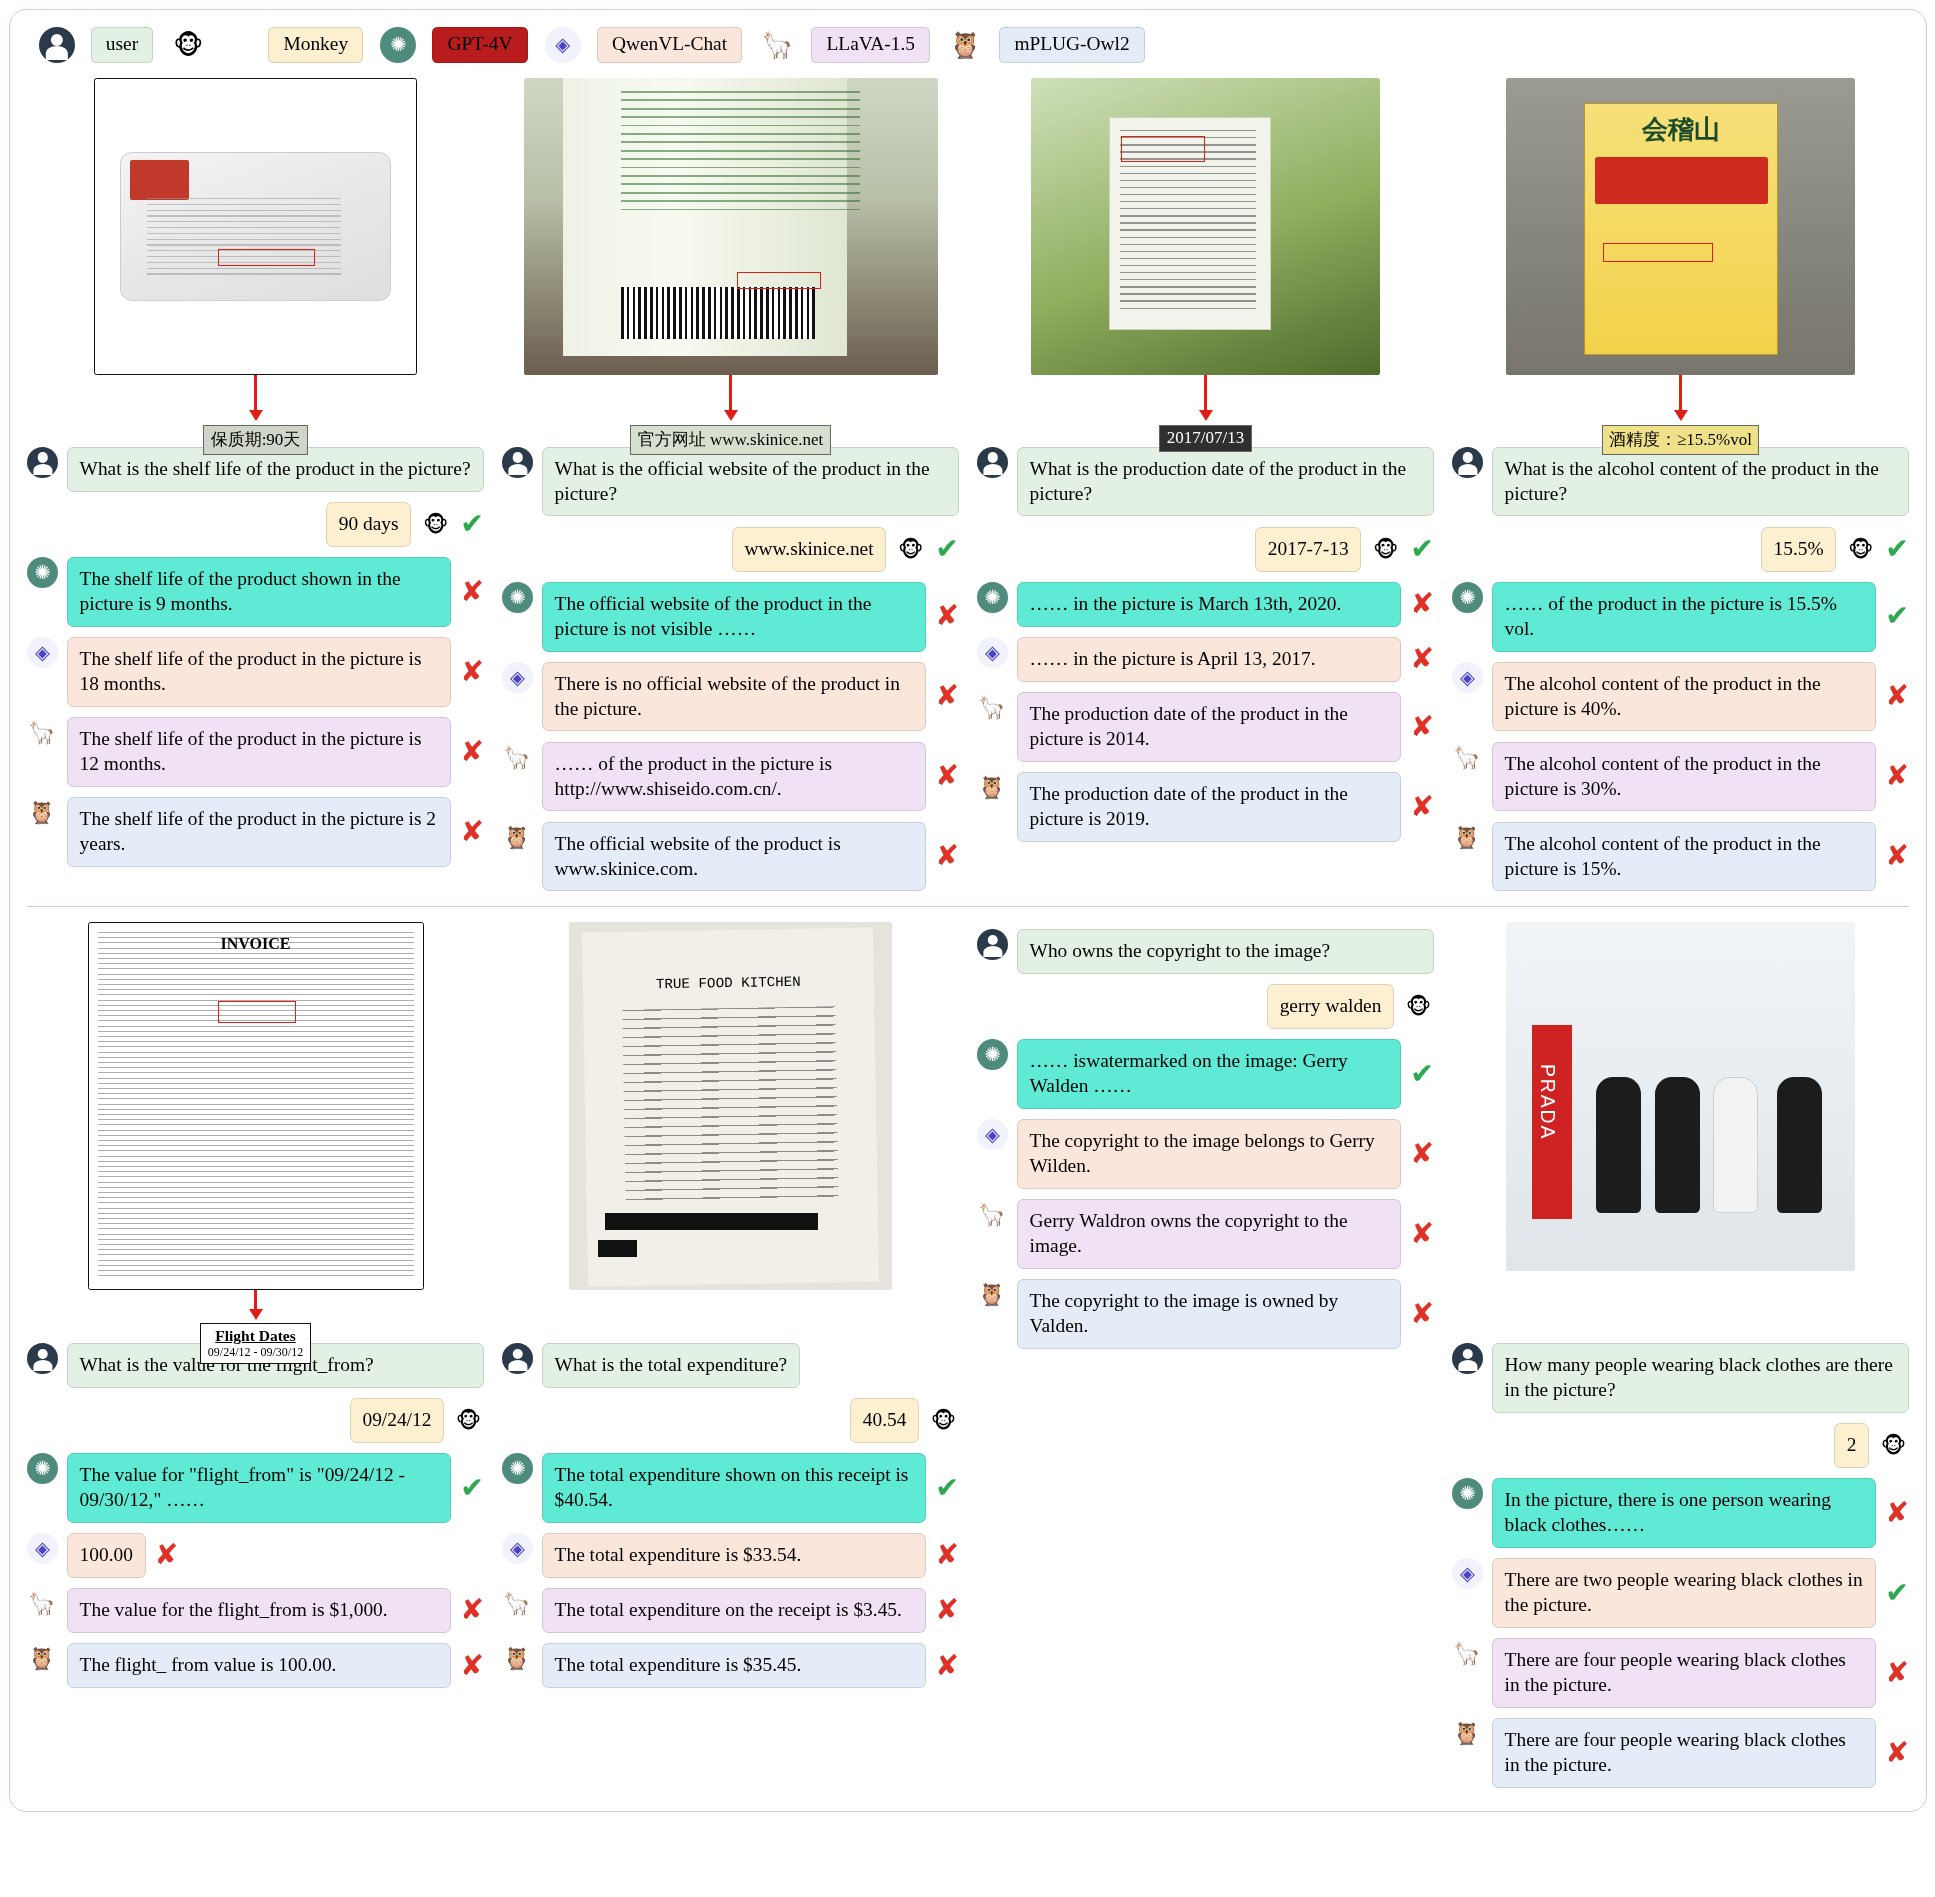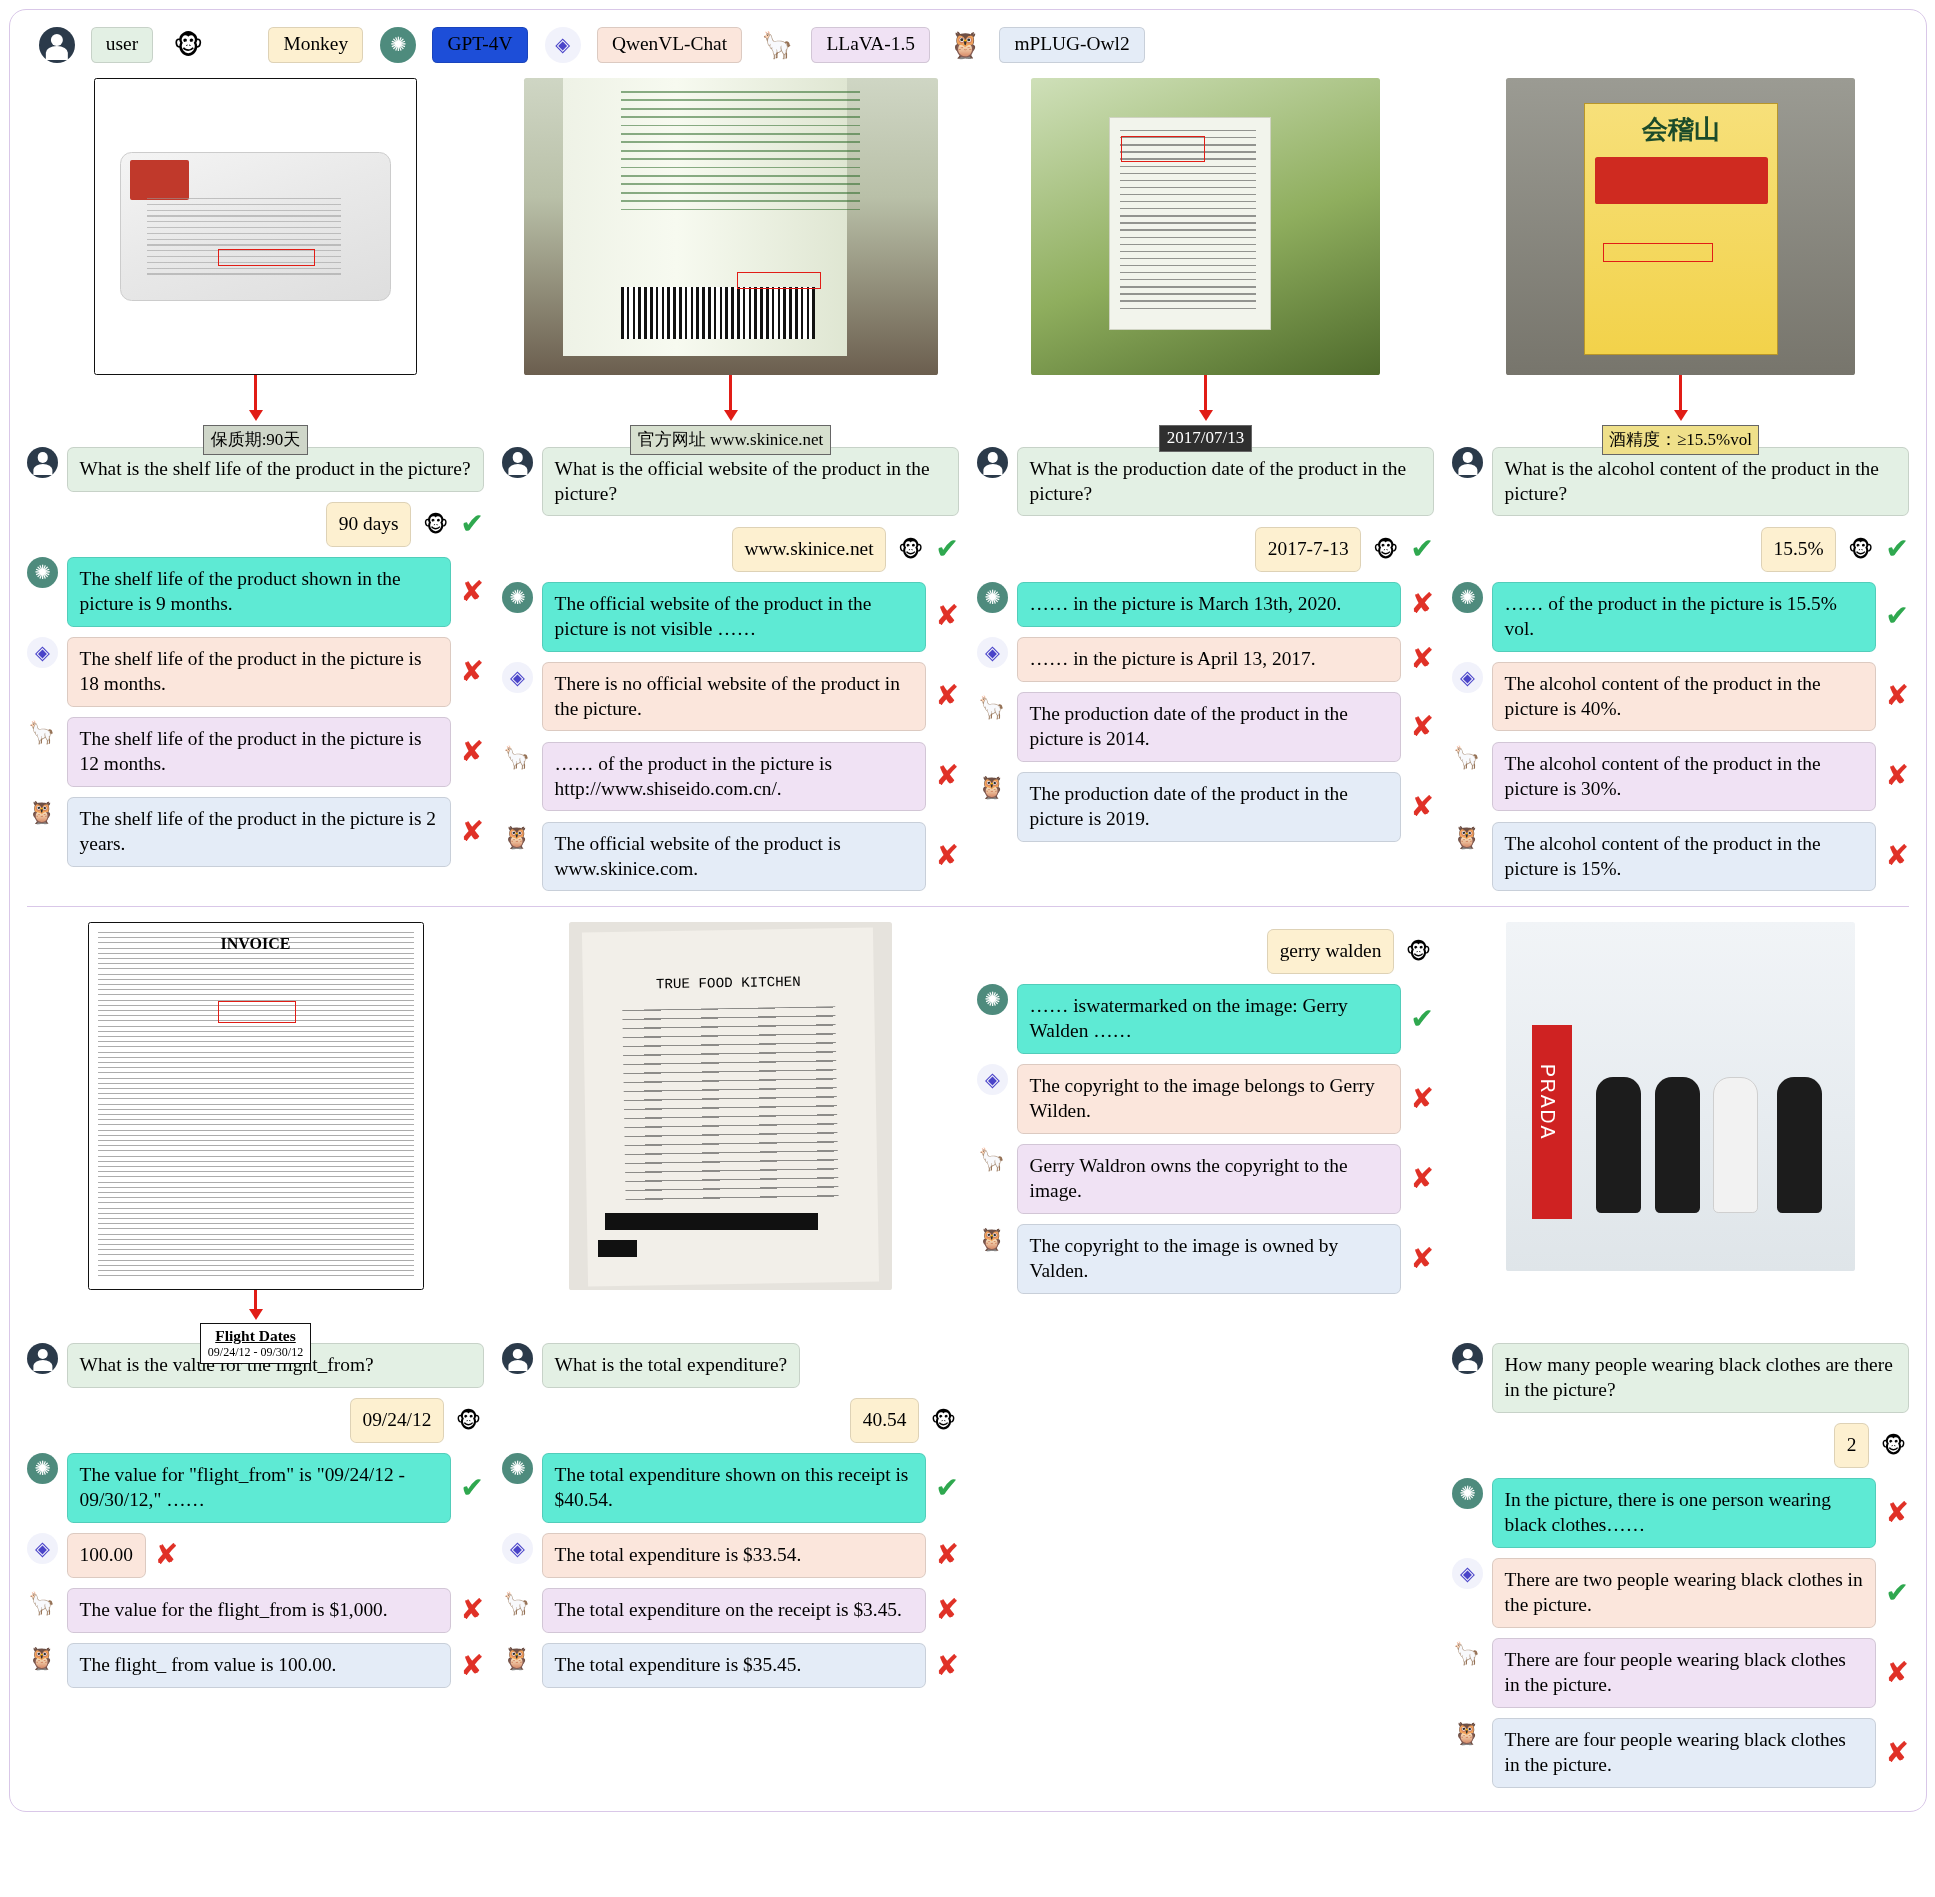--- a/index.html
+++ b/index.html
@@ -32,21 +32,21 @@
   .legend-item { display:flex; gap: 16px; }
   .legend-label {
     font-size: 19.4px;
     padding: 5.2px 14.2px;
     border-radius: 5.2px;
     border: 0.6px solid rgba(0,0,0,0.12);
     white-space: nowrap;
   }
   .lg-user   { background:#e3f0e4; }
   .lg-monkey { background:#fdf0d0;margin-left:46px; }
-  .lg-gpt    { background:#1d4ed8; }
+  .lg-gpt    { background:#b91c1c; }
   .lg-qwen   { background:#fbe6dc; }
   .lg-llava  { background:#f0e2f4; }
   .lg-owl    { background:#e4ecf7; }
 
   .avatar { width:36px; height:36px; border-radius:50%; flex:0 0 auto; display:block; }
   .avatar-sm { width:31px; height:31px; border-radius:50%; flex:0 0 auto; display:block; }
 
   
   .section { padding: 3.9px 0 6.5px 0; }
   .divider { height:1.3px; background:#d9c7e8; margin: 7.8px 0 11.6px 0; }
@@ -519,20 +519,24 @@
           <span class="avatar-sm av-emoji sm">🦉</span>
           <div class="bubble b-owl">The total expenditure is $35.45.</div>
           <span class="mark no">✘</span>
         </div>
       </div>
     </div>
 
     <div class="col">
 
       <div class="qa">
+        <div class="line">
+          <span class="avatar-sm av-user av-sm"></span>
+          <div class="bubble b-user">Who owns the copyright to the image?</div>
+        </div>
         <div class="line right">
           <div class="bubble b-monkey b-short">gerry walden</div>
           <span class="avatar-sm av-emoji sm">🐵</span>
         </div>
         <div class="line">
           <span class="avatar-sm av-gpt">✺</span>
           <div class="bubble b-gpt">…… iswatermarked on the image: Gerry Walden ……</div>
           <span class="mark ok">✔</span>
         </div>
         <div class="line">

